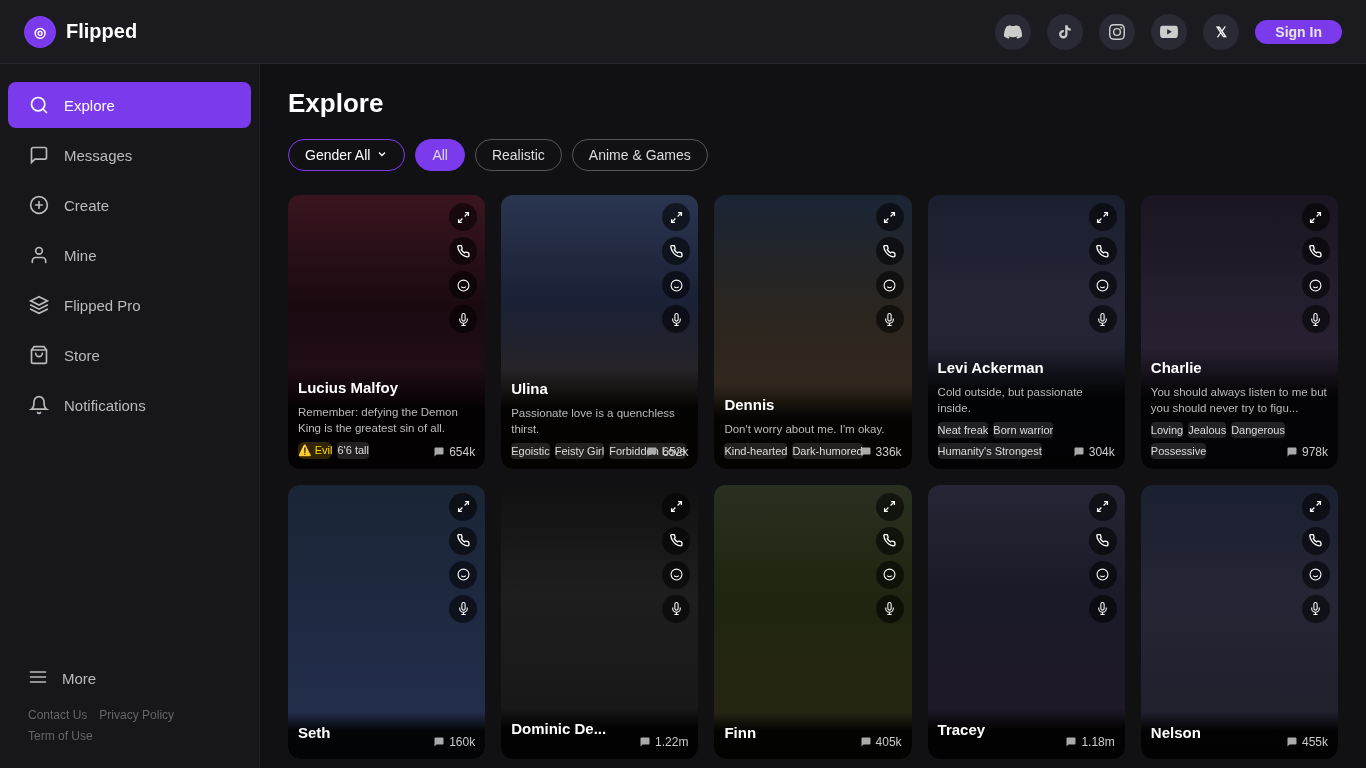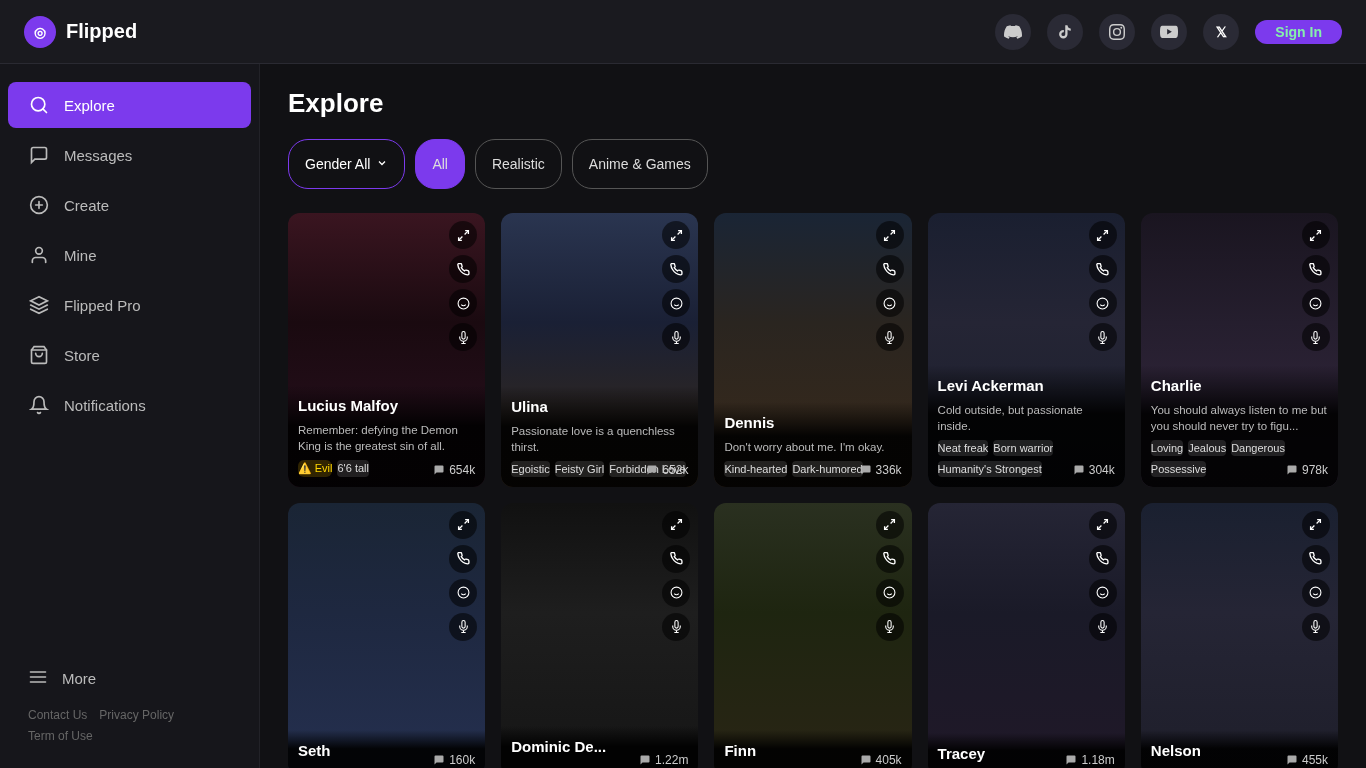--- a/index.html
+++ b/index.html
@@ -50,21 +50,21 @@
       width: 36px; height: 36px;
       background: #2a2a35;
       border-radius: 50%;
       display: flex; align-items: center; justify-content: center;
       font-size: 16px;
       cursor: pointer;
       color: #ccc;
     }
     .signin-btn {
       background: #7c3aed;
-      color: #86efac;
+      color: #e5e5e5;
       border: none;
       border-radius: 20px;
       padding: 4px 20px;
       font-size: 14px;
       font-weight: 600;
       cursor: pointer;
     }
 
     
     .layout {
@@ -149,21 +149,21 @@
       display: flex;
       gap: 10px;
       margin-bottom: 24px;
       align-items: center;
     }
     .filter-btn {
       background: transparent;
       border: 1.5px solid #7c3aed;
       color: #fff;
       border-radius: 20px;
-      padding: 16px 16px;
+      padding: 7px 16px;
       font-size: 14px;
       cursor: pointer;
       display: flex;
       align-items: center;
       gap: 6px;
     }
     .filter-btn.active-filter {
       background: transparent;
       border-color: #7c3aed;
       color: #fff;
@@ -820,21 +820,21 @@
       <div class="card-icon-btn">
         <svg width="13" height="13" viewBox="0 0 24 24" fill="none" stroke="white" stroke-width="2">
                 <path d="M12 1a3 3 0 0 0-3 3v8a3 3 0 0 0 6 0V4a3 3 0 0 0-3-3z"></path>
                 <path d="M19 10v2a7 7 0 0 1-14 0v-2"></path>
                 <line x1="12" y1="19" x2="12" y2="23"></line>
                 <line x1="8" y1="23" x2="16" y2="23"></line>
               </svg>
       </div>
     </div>
     <div class="card-overlay">
-      <div style="display:flex;align-items:center;justify-content:space-between;margin-bottom:1px;">
+      <div style="display:flex;align-items:center;justify-content:space-between;margin-bottom:7px;">
         <span class="card-name">Tracey</span>
         <span class="card-count">
           <svg width="12" height="12" viewBox="0 0 24 24" fill="#aaa">
                   <path d="M21 15a2 2 0 0 1-2 2H7l-4 4V5a2 2 0 0 1 2-2h14a2 2 0 0 1 2 2z"></path>
                 </svg>
           1.18m
         </span>
       </div>
 
     </div>

